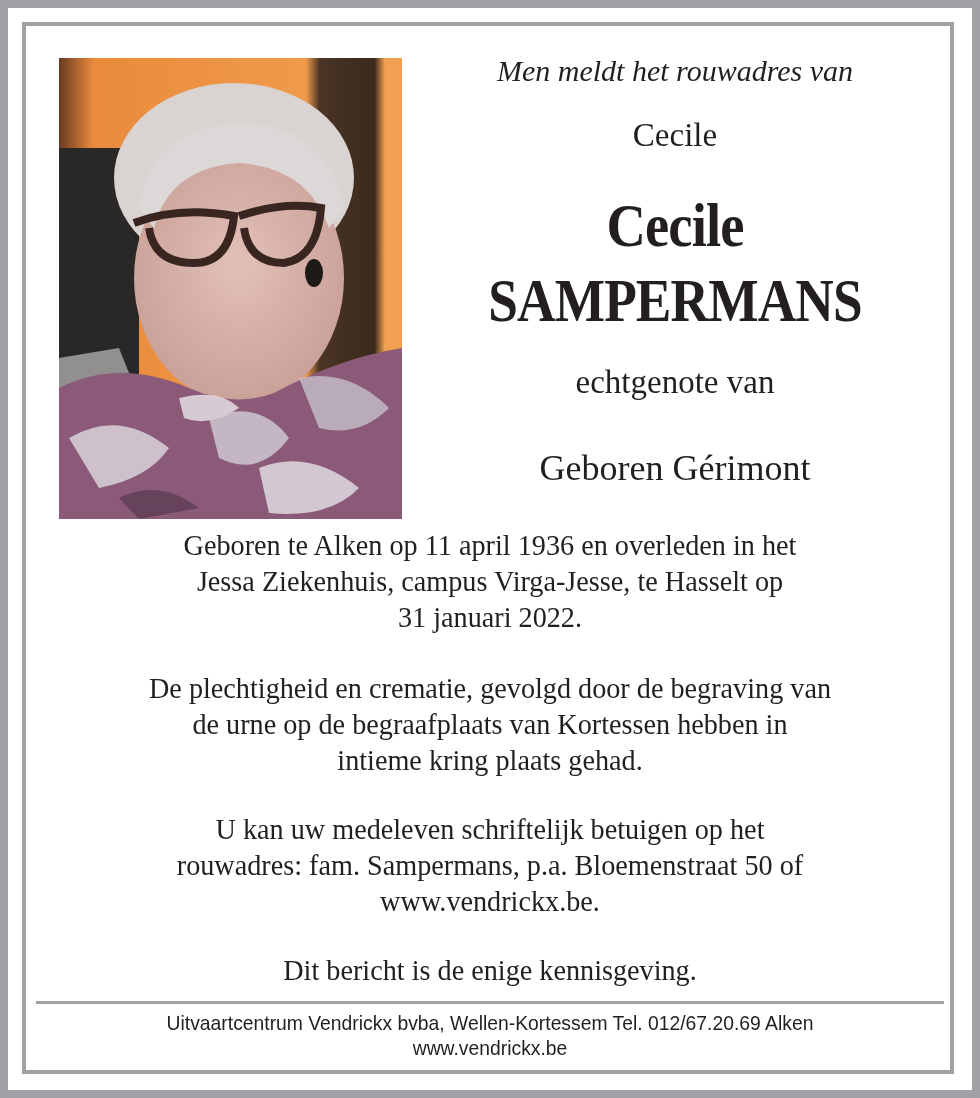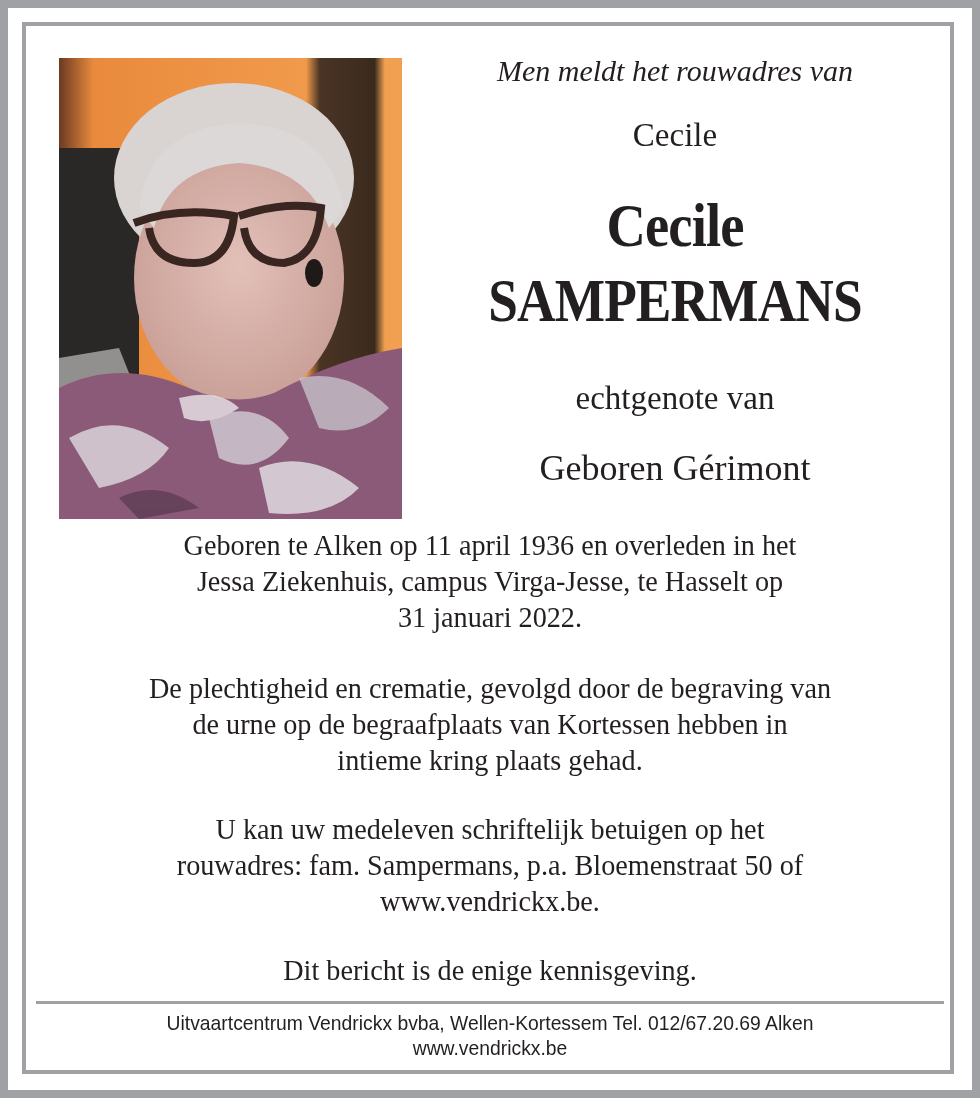--- a/index.html
+++ b/index.html
@@ -8,21 +8,21 @@
   .outer-white { position:absolute; left:8px; top:8px; right:8px; bottom:8px; background:#ffffff; }
   .inner-frame { position:absolute; left:22px; top:22px; width:932px; height:1052px;
                  border:4px solid #a0a1a5; background:#ffffff; box-sizing:border-box; }
   .photo { position:absolute; left:59px; top:58px; width:343px; height:461px; overflow:hidden; }
   .photo svg { display:block; }
   .right-col { position:absolute; left:430px; width:490px; text-align:center; }
   .intro { top:54px; font-style:italic; font-size:30px; }
   .title { top:117px; font-size:33px; }
   .firstname { top:190px; font-size:62px; font-weight:bold; letter-spacing:-1px; transform:scaleX(0.88); }
   .lastname { top:265px; font-size:62px; font-weight:bold; letter-spacing:-1px; transform:scaleX(0.86); }
-  .relation { top:364px; font-size:33px;margin-top:16px; }
+  .relation { top:364px; font-size:33px; }
   .spouse { top:447px; font-size:36px; }
   .para { position:absolute; left:40px; width:900px; text-align:center; font-size:30px; line-height:36px;
           transform:scaleX(0.94); }
   .p1 { top:527px; }
   .p2 { top:670px; }
   .p3 { top:811px; }
   .p4 { top:952px; }
   .divider { position:absolute; left:36px; width:908px; top:1001px; height:3px; background:#a0a1a5; }
   .footer { position:absolute; left:36px; width:908px; top:1010px; text-align:center;
             font-family:"Liberation Sans","DejaVu Sans",sans-serif; font-size:21px; line-height:25px;

